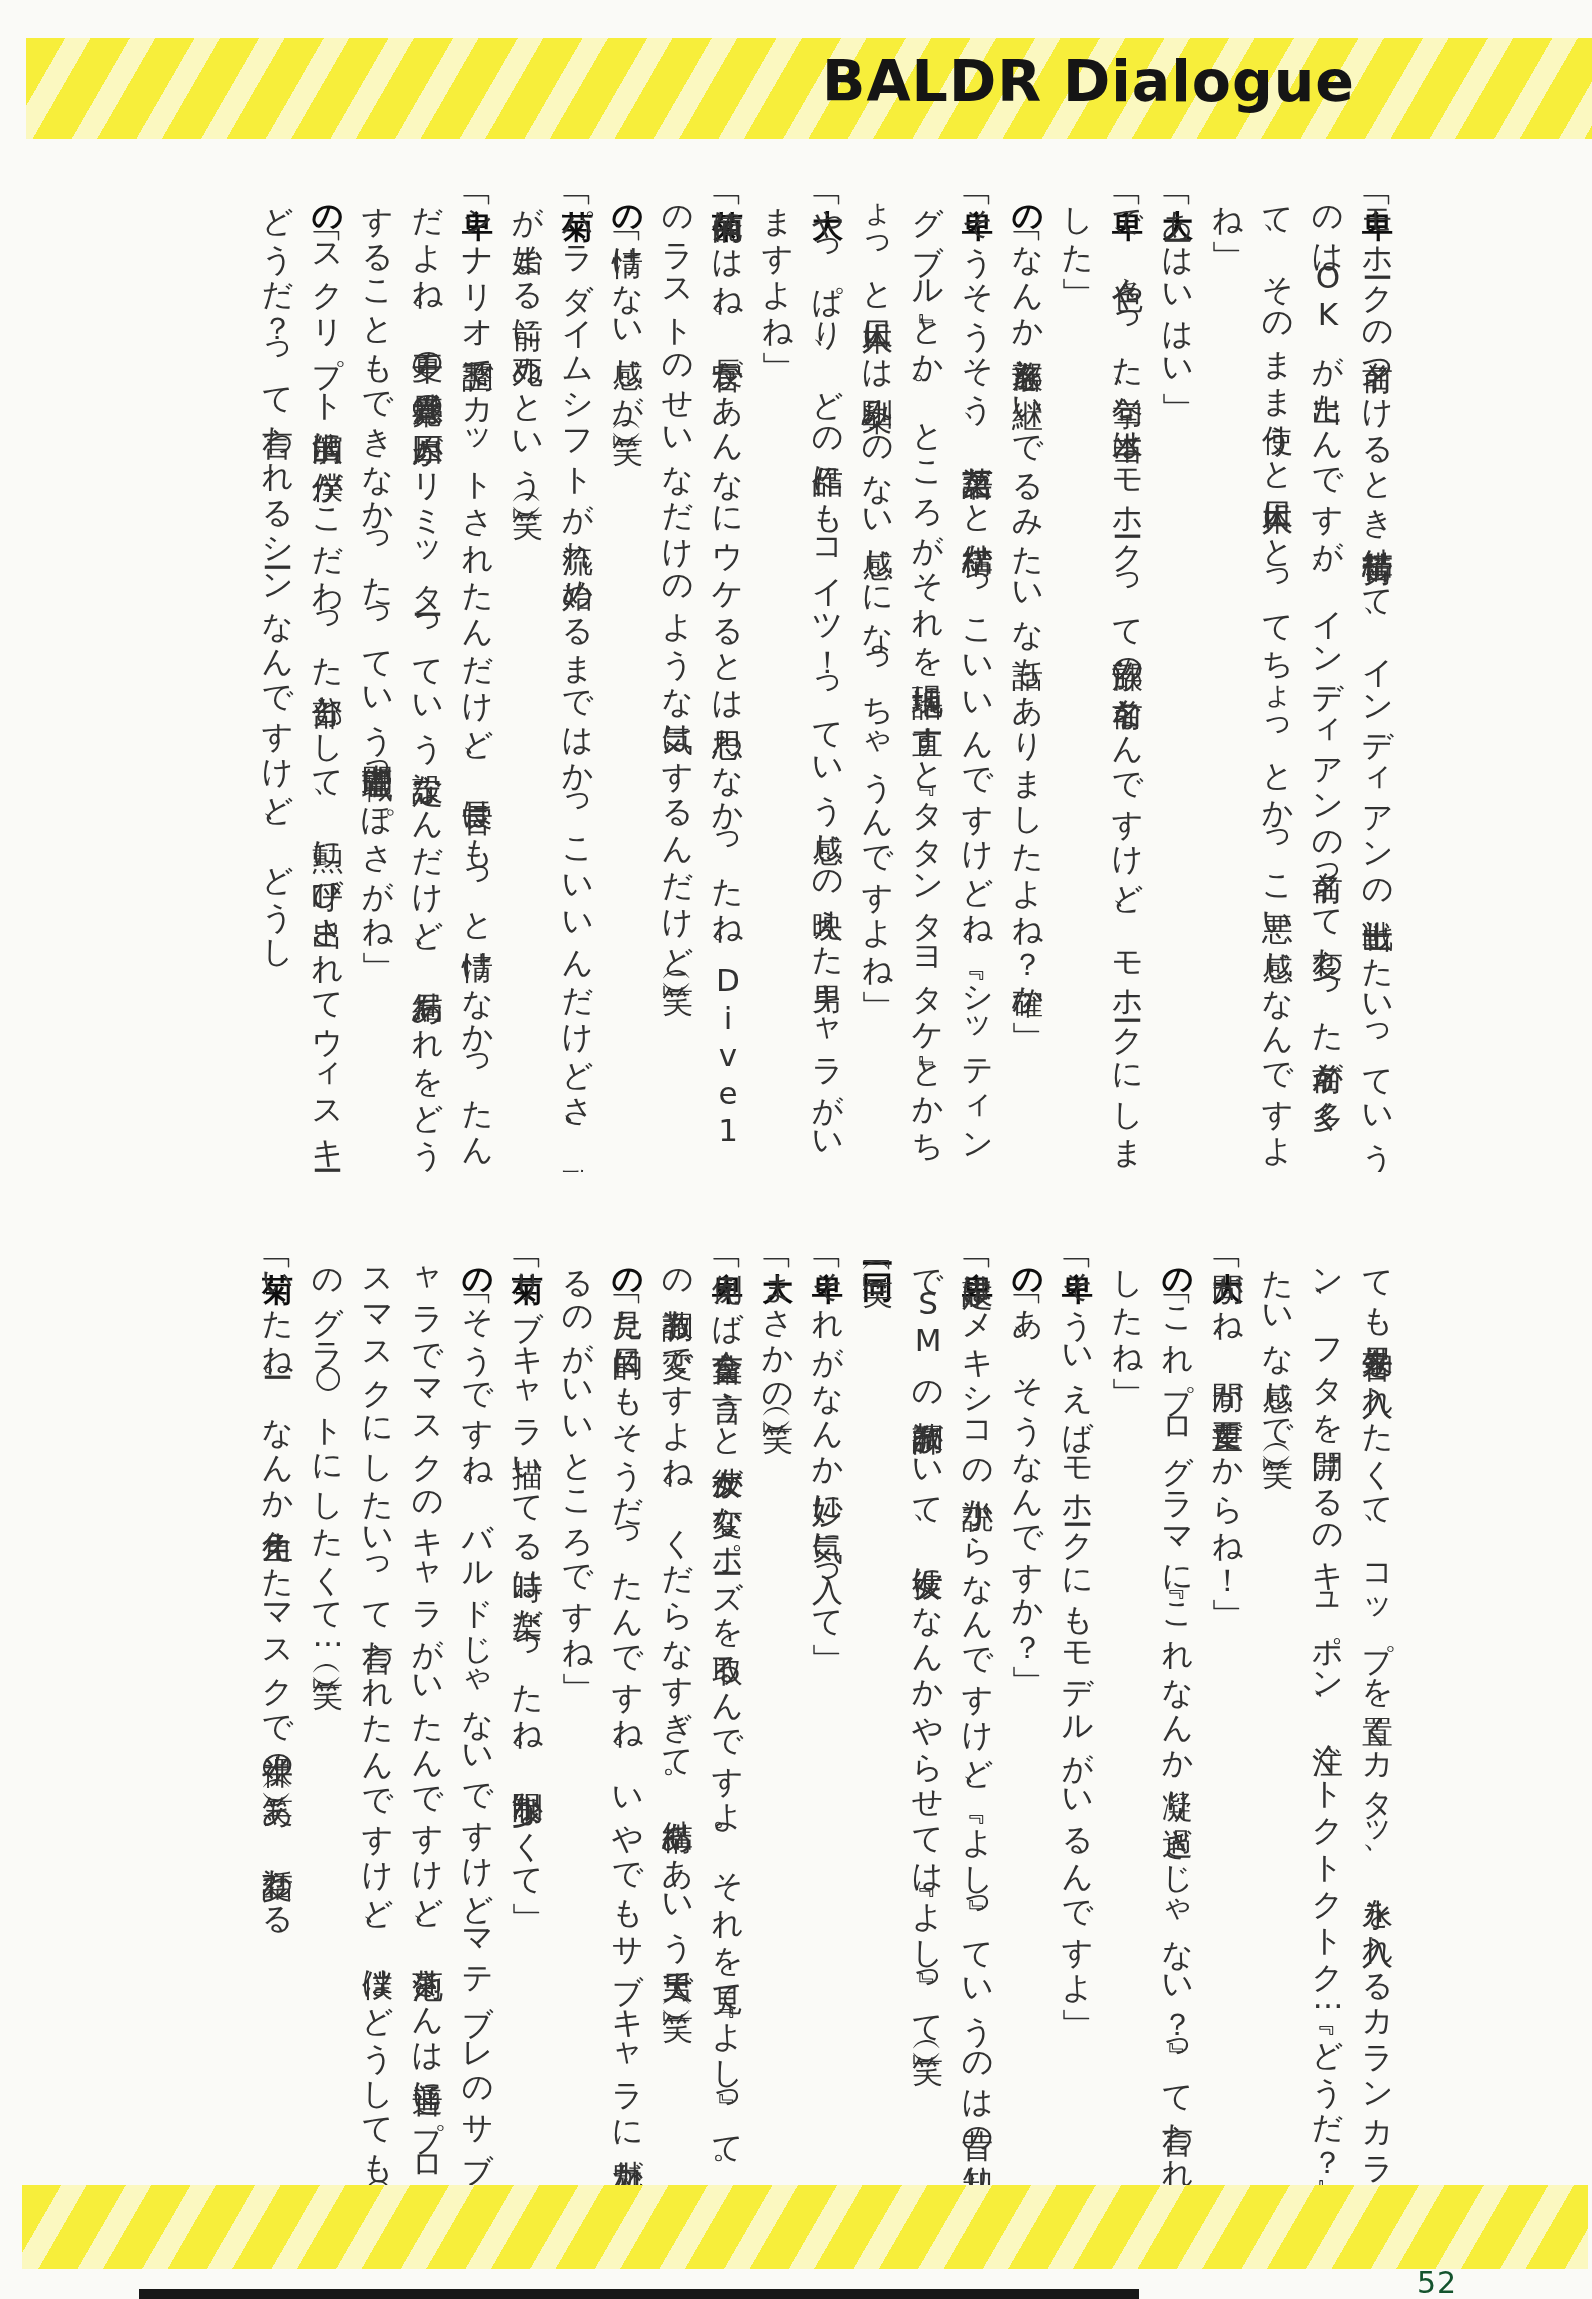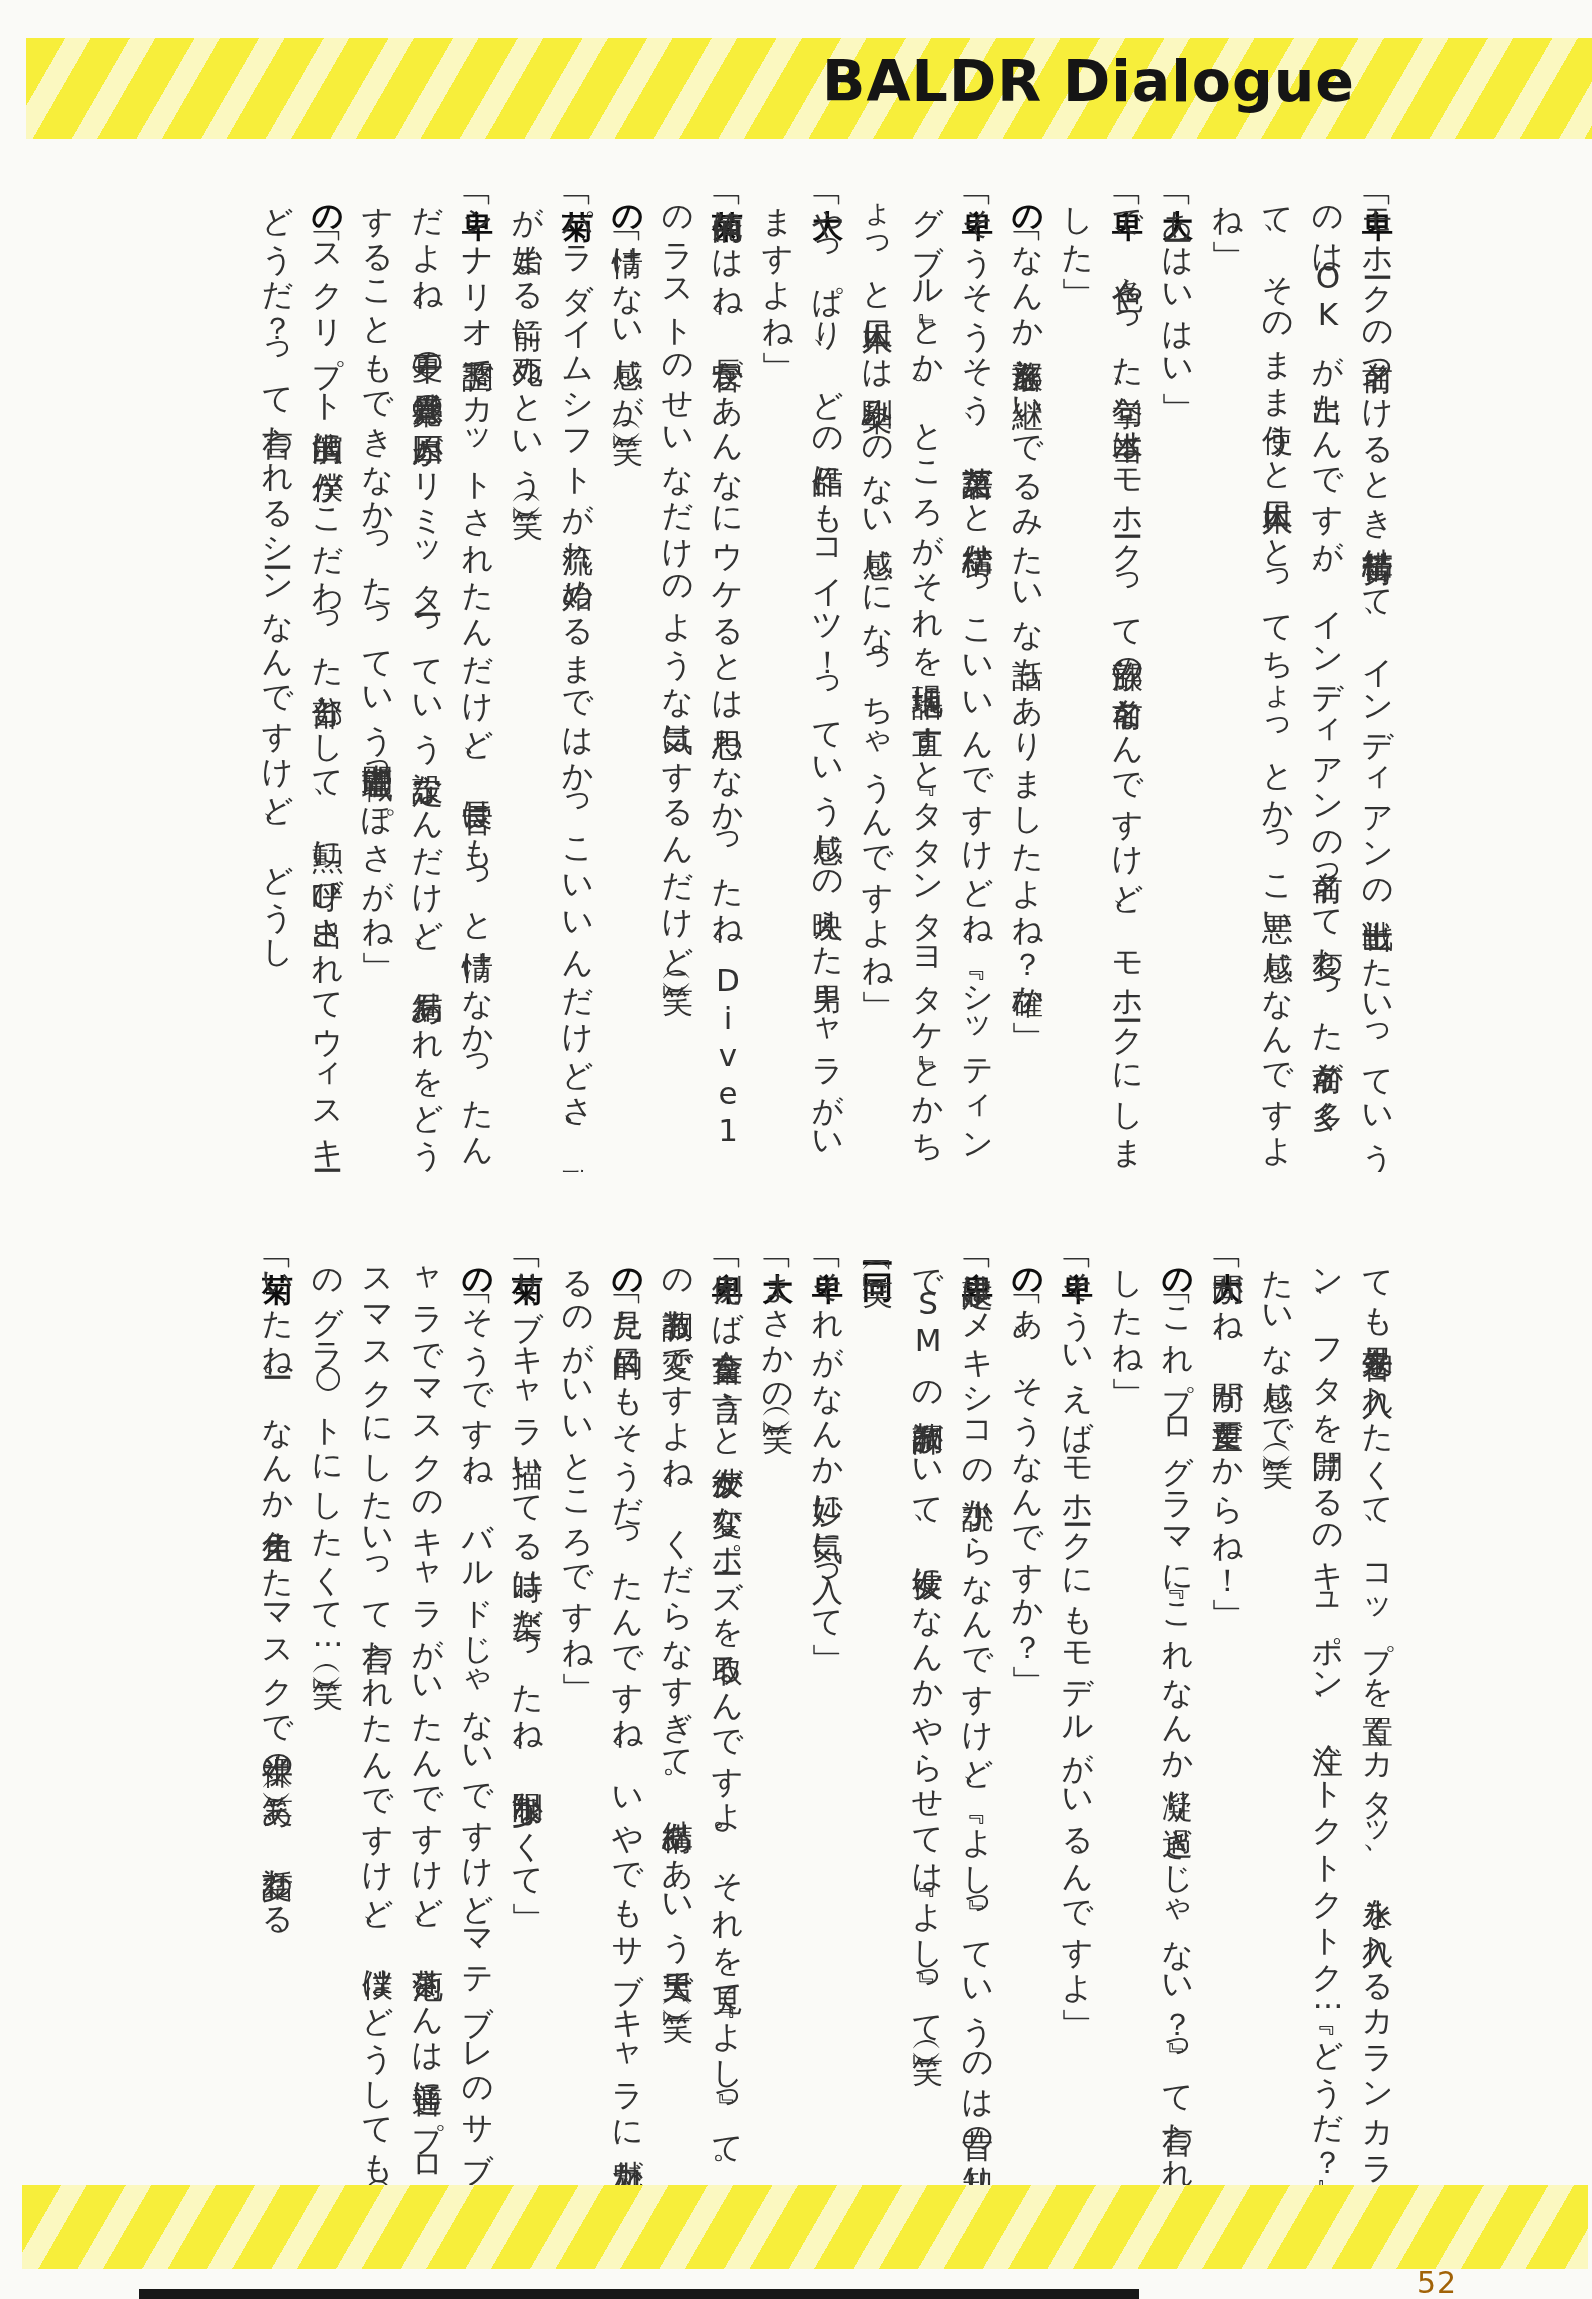--- a/index.html
+++ b/index.html
@@ -74,21 +74,21 @@
   }
   .spk {
     font-weight: bold;
     color: #0e0e0e;
   }
   .page-number {
     position: absolute;
     top: 2265px;
     left: 1417px;
     font-size: 30px;
-    color: #a16207;
+    color: #14532d;
     letter-spacing: 1px;
   }
   .scan-edge {
     position: absolute;
     top: 2289px;
     left: 139px;
     width: 1000px;
     height: 10px;
     background: #181818;
   }

